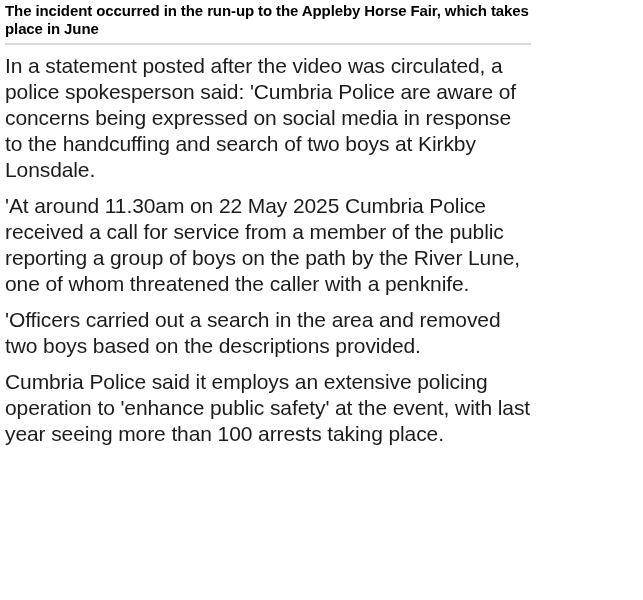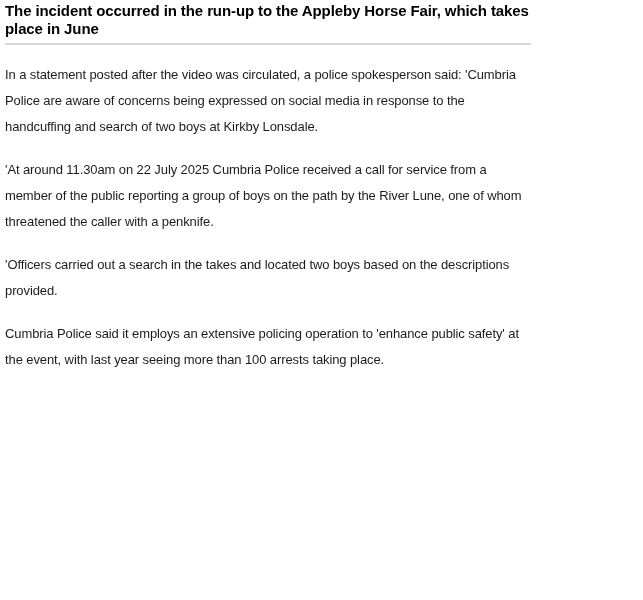--- a/index.html
+++ b/index.html
@@ -27,32 +27,32 @@
   }
   .divider {
     margin-top: 5px;
     height: 1.5px;
     background: #d9d9d9;
   }
   .paragraphs {
     margin-top: 6px;
   }
   .paragraphs p {
-    margin: 17px 0 10px 0;
-    font-size: 13px;
+    margin: 8px 0 10px 0;
+    font-size: 21px;
     line-height: 26px;
     letter-spacing: -0.1px;
     color: #1c1c1c;
   }
 </style>
 </head>
 <body>
 
 <div class="article">
   <div class="caption">The incident occurred in the run-up to the Appleby Horse Fair, which takes place in June</div>
   <div class="divider"></div>
   <div class="paragraphs">
       <p>In a statement posted after the video was circulated, a police spokesperson said: 'Cumbria Police are aware of concerns being expressed on social media in response to the handcuffing and search of two boys at Kirkby Lonsdale.</p>
-      <p>'At around 11.30am on 22 July 2025 Cumbria Police received a call for service from a member of the public reporting a group of boys on the path by the River Lune, one of whom threatened the caller with a penknife.</p>
-      <p>'Officers carried out a search in the takes and located two boys based on the descriptions provided.</p>
+      <p>'At around 11.30am on 22 May 2025 Cumbria Police received a call for service from a member of the public reporting a group of boys on the path by the River Lune, one of whom threatened the caller with a penknife.</p>
+      <p>'Officers carried out a search in the area and removed two boys based on the descriptions provided.</p>
       <p>Cumbria Police said it employs an extensive policing operation to 'enhance public safety' at the event, with last year seeing more than 100 arrests taking place.</p>
     </div>
 </div>
 
 </body></html>

